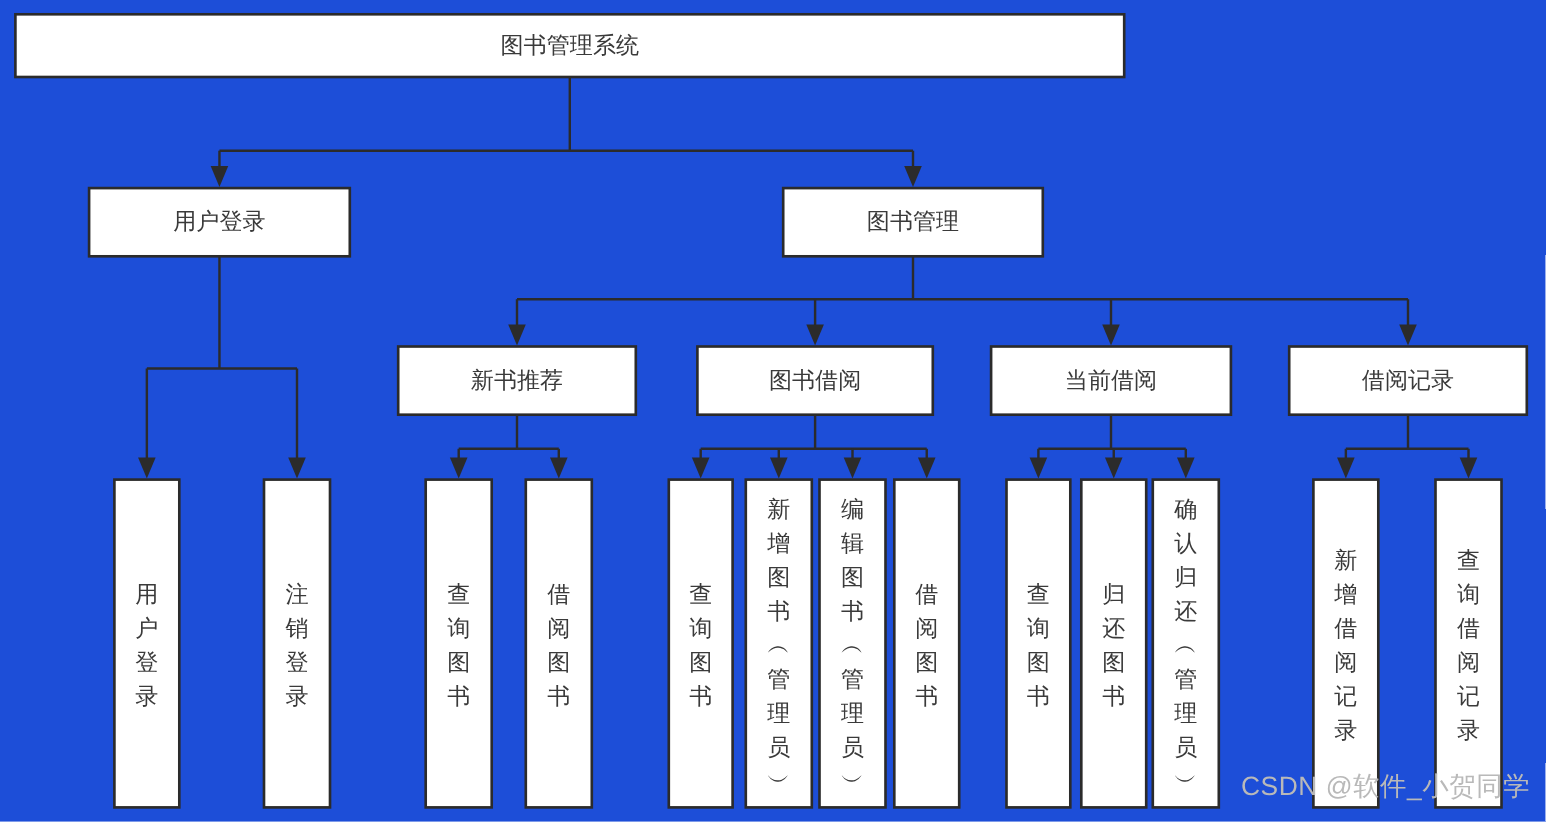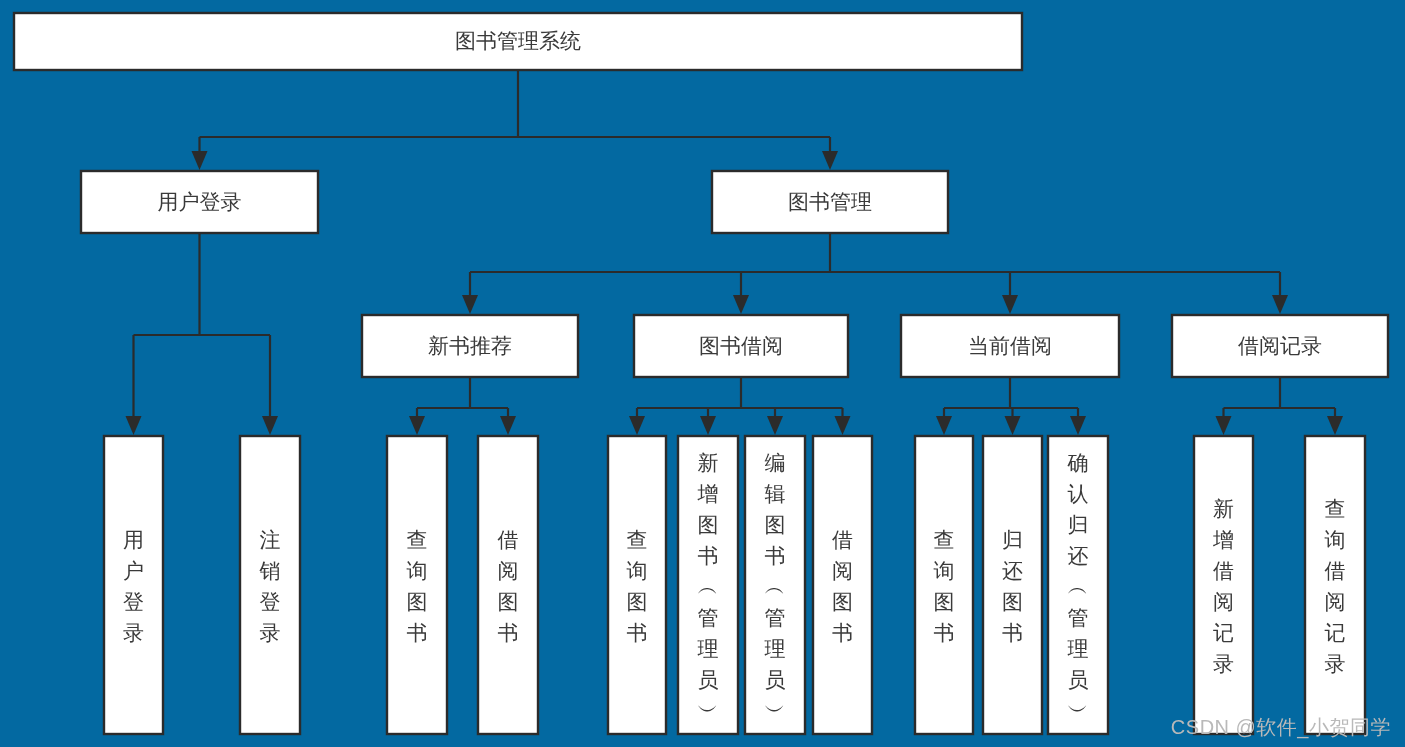--- a/index.html
+++ b/index.html
@@ -7,21 +7,21 @@
     padding: 0;
     background: #ffffff;
   }
   body {
     font-family: "Liberation Sans", "DejaVu Sans", sans-serif;
   }
   #diagram-root {
     position: relative;
     width: 1405px;
     height: 747px;
-    background: #0369a1;
+    background: #1d4ed8;
     overflow: hidden;
   }
   svg#tree-svg {
     position: absolute;
     left: 0;
     top: 0;
     width: 1405px;
     height: 747px;
   }
   .node-box {
@@ -48,23 +48,23 @@
   }
   .node-label-vertical {
     fill: #3a3a3a;
     font-family: "Liberation Sans", "DejaVu Sans", sans-serif;
     font-size: 21px;
     text-anchor: middle;
   }
   .watermark {
     position: absolute;
     right: 14px;
-    bottom: 6px;
-    font-family: "Liberation Sans", "DejaVu Sans", sans-serif;
-    font-size: 20px;
+    bottom: 16px;
+    font-family: "Liberation Sans", "DejaVu Sans", sans-serif;
+    font-size: 24px;
     color: #b9b9b9;
     letter-spacing: 0.5px;
     white-space: nowrap;
     user-select: none;
   }
 </style>
 </head>
 <body>
 
 <div id="diagram-root">

